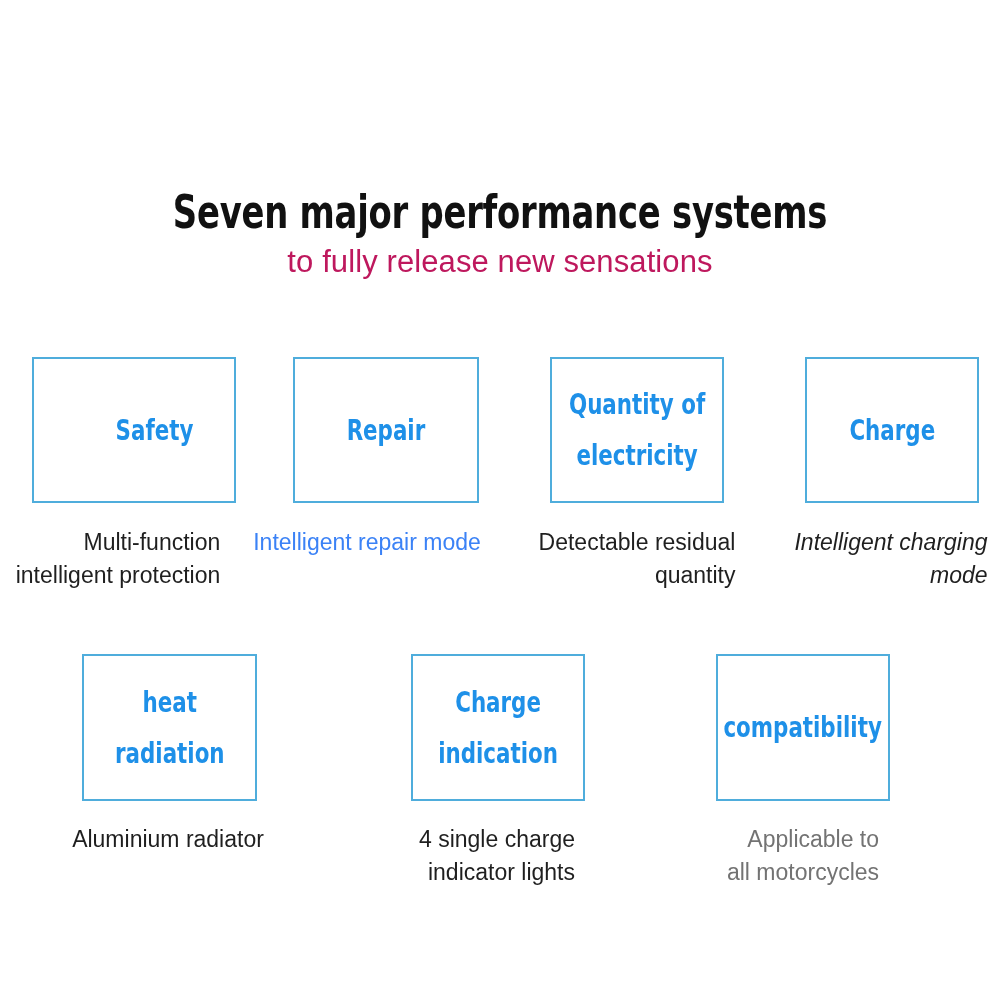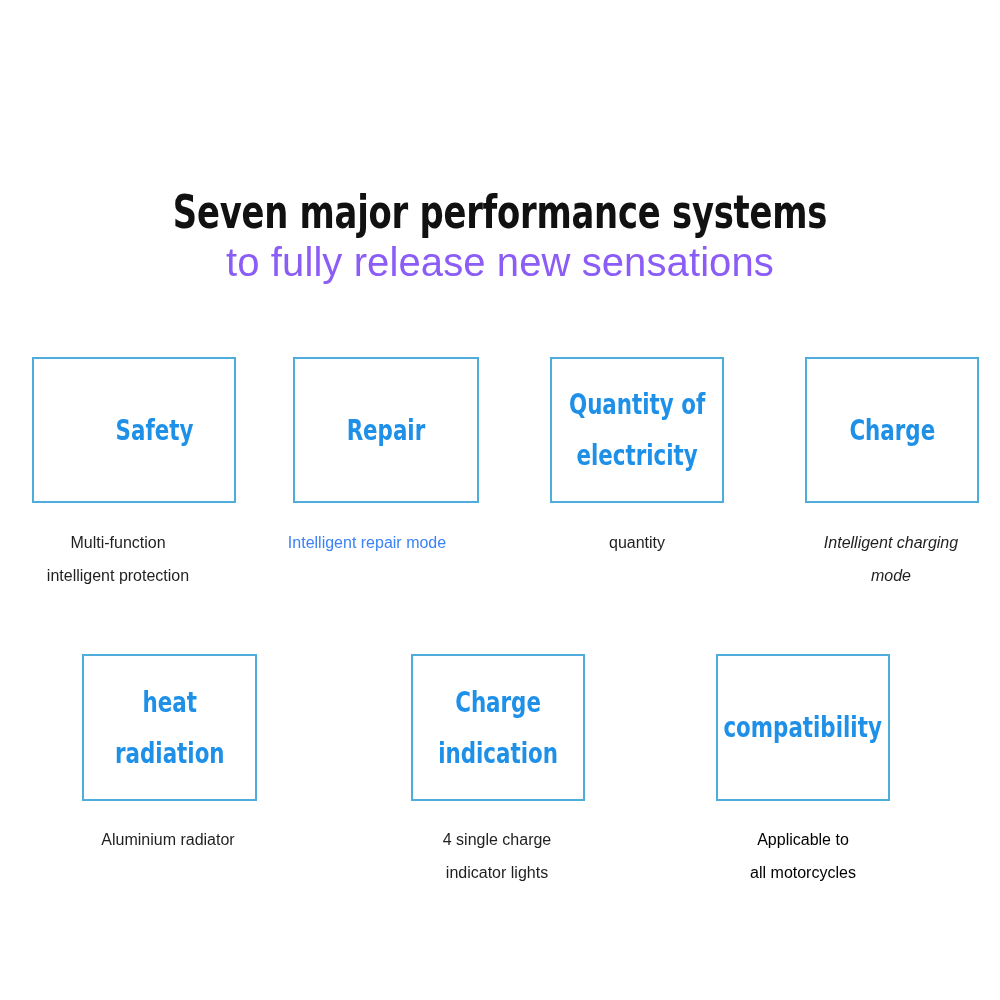--- a/index.html
+++ b/index.html
@@ -36,23 +36,23 @@
     letter-spacing: -0.3px;
     color: #111111;
     transform: scaleX(0.80);
     transform-origin: center center;
     white-space: nowrap;
   }
   .subtitle {
     margin-top: 2px;
     font-family: "Liberation Sans", sans-serif;
     font-weight: 400;
-    font-size: 40px;
+    font-size: 31px;
     line-height: 40px;
-    color: #8b5cf6;
+    color: #be185d;
     letter-spacing: 0.1px;
     white-space: nowrap;
   }
 
   
   .cell {
     position: absolute;
   }
   .box {
     position: absolute;
@@ -78,24 +78,24 @@
   }
   .box-label .lbl-line {
     display: block;
   }
   .caption {
     position: absolute;
     left: 50%;
     transform: translateX(-50%);
     font-family: "Liberation Sans", sans-serif;
     font-weight: 400;
-    font-size: 16px;
+    font-size: 23px;
     line-height: 33px;
     color: #1f1f1f;
-    text-align: center;
+    text-align: right;
     white-space: nowrap;
   }
   .caption .cap-line {
     display: block;
   }
 </style>
 </head>
 <body>
 
 <div id="page">
@@ -128,20 +128,21 @@
         </div>
       </div>
       <div class="cell" style="left: 550px; top: 357px; width: 174px;">
         <div class="box" style="width: 174px; height: 146px; border-color: rgb(79, 173, 220);">
           <div class="box-label" style="color: rgb(30, 144, 232);">
             <span class="lbl-line">Quantity of</span>
             <span class="lbl-line">electricity</span>
           </div>
         </div>
         <div class="caption" style="color: rgb(31, 31, 31); left: 87px; top: 169px;">
+          <span class="cap-line">Detectable residual</span>
           <span class="cap-line">quantity</span>
         </div>
       </div>
       <div class="cell" style="left: 805px; top: 357px; width: 174px;">
         <div class="box" style="width: 174px; height: 146px; border-color: rgb(79, 173, 220);">
           <div class="box-label" style="color: rgb(30, 144, 232);">
             <span class="lbl-line">Charge</span>
           </div>
         </div>
         <div class="caption" style="color: rgb(31, 31, 31); left: 86px; top: 169px; font-style: italic;">
@@ -171,20 +172,20 @@
           <span class="cap-line">4 single charge</span>
           <span class="cap-line">indicator lights</span>
         </div>
       </div>
       <div class="cell" style="left: 716px; top: 654px; width: 174px;">
         <div class="box" style="width: 174px; height: 147px; border-color: rgb(79, 173, 220);">
           <div class="box-label" style="color: rgb(30, 144, 232);">
             <span class="lbl-line">compatibility</span>
           </div>
         </div>
-        <div class="caption" style="color: #000000; left: 87px; top: 169px;">
+        <div class="caption" style="color: #737373; left: 87px; top: 169px;">
           <span class="cap-line">Applicable to</span>
           <span class="cap-line">all motorcycles</span>
         </div>
       </div>
     </div>
 
 </div>
 
 </body></html>

